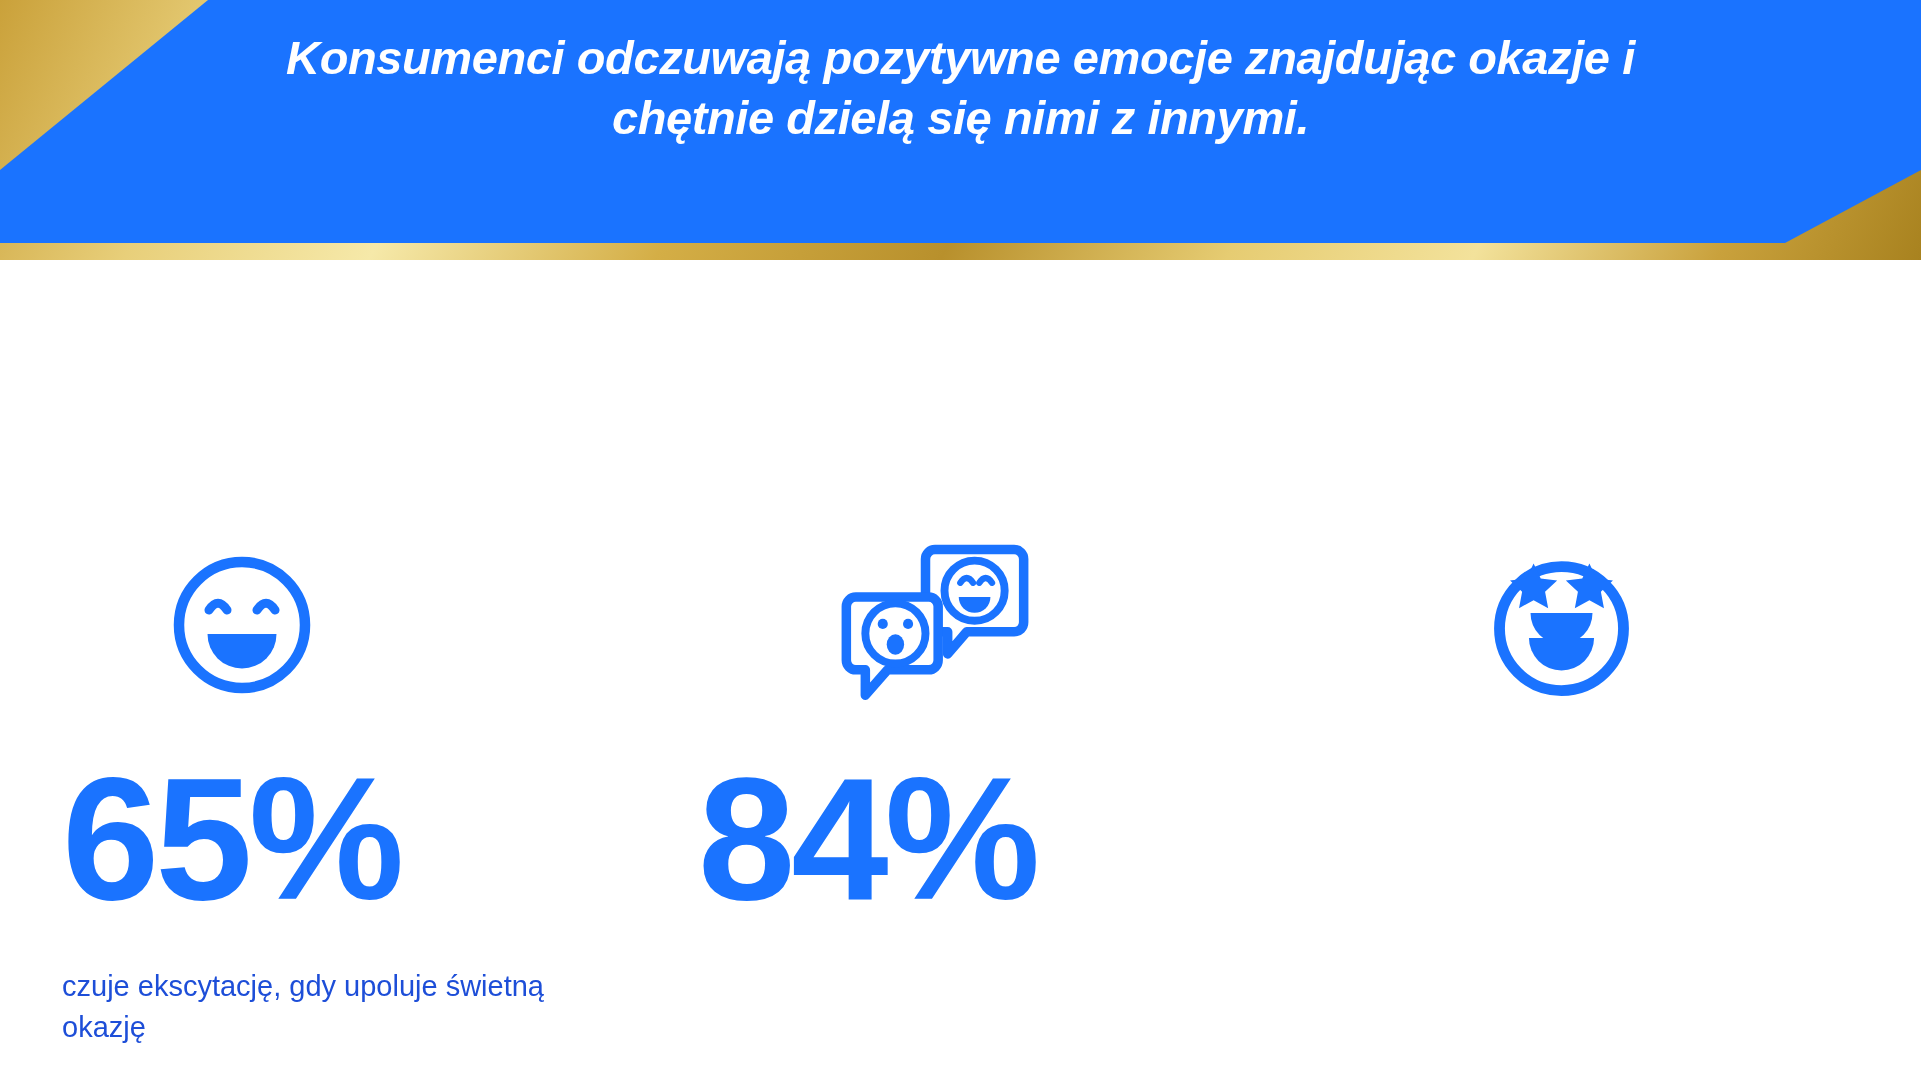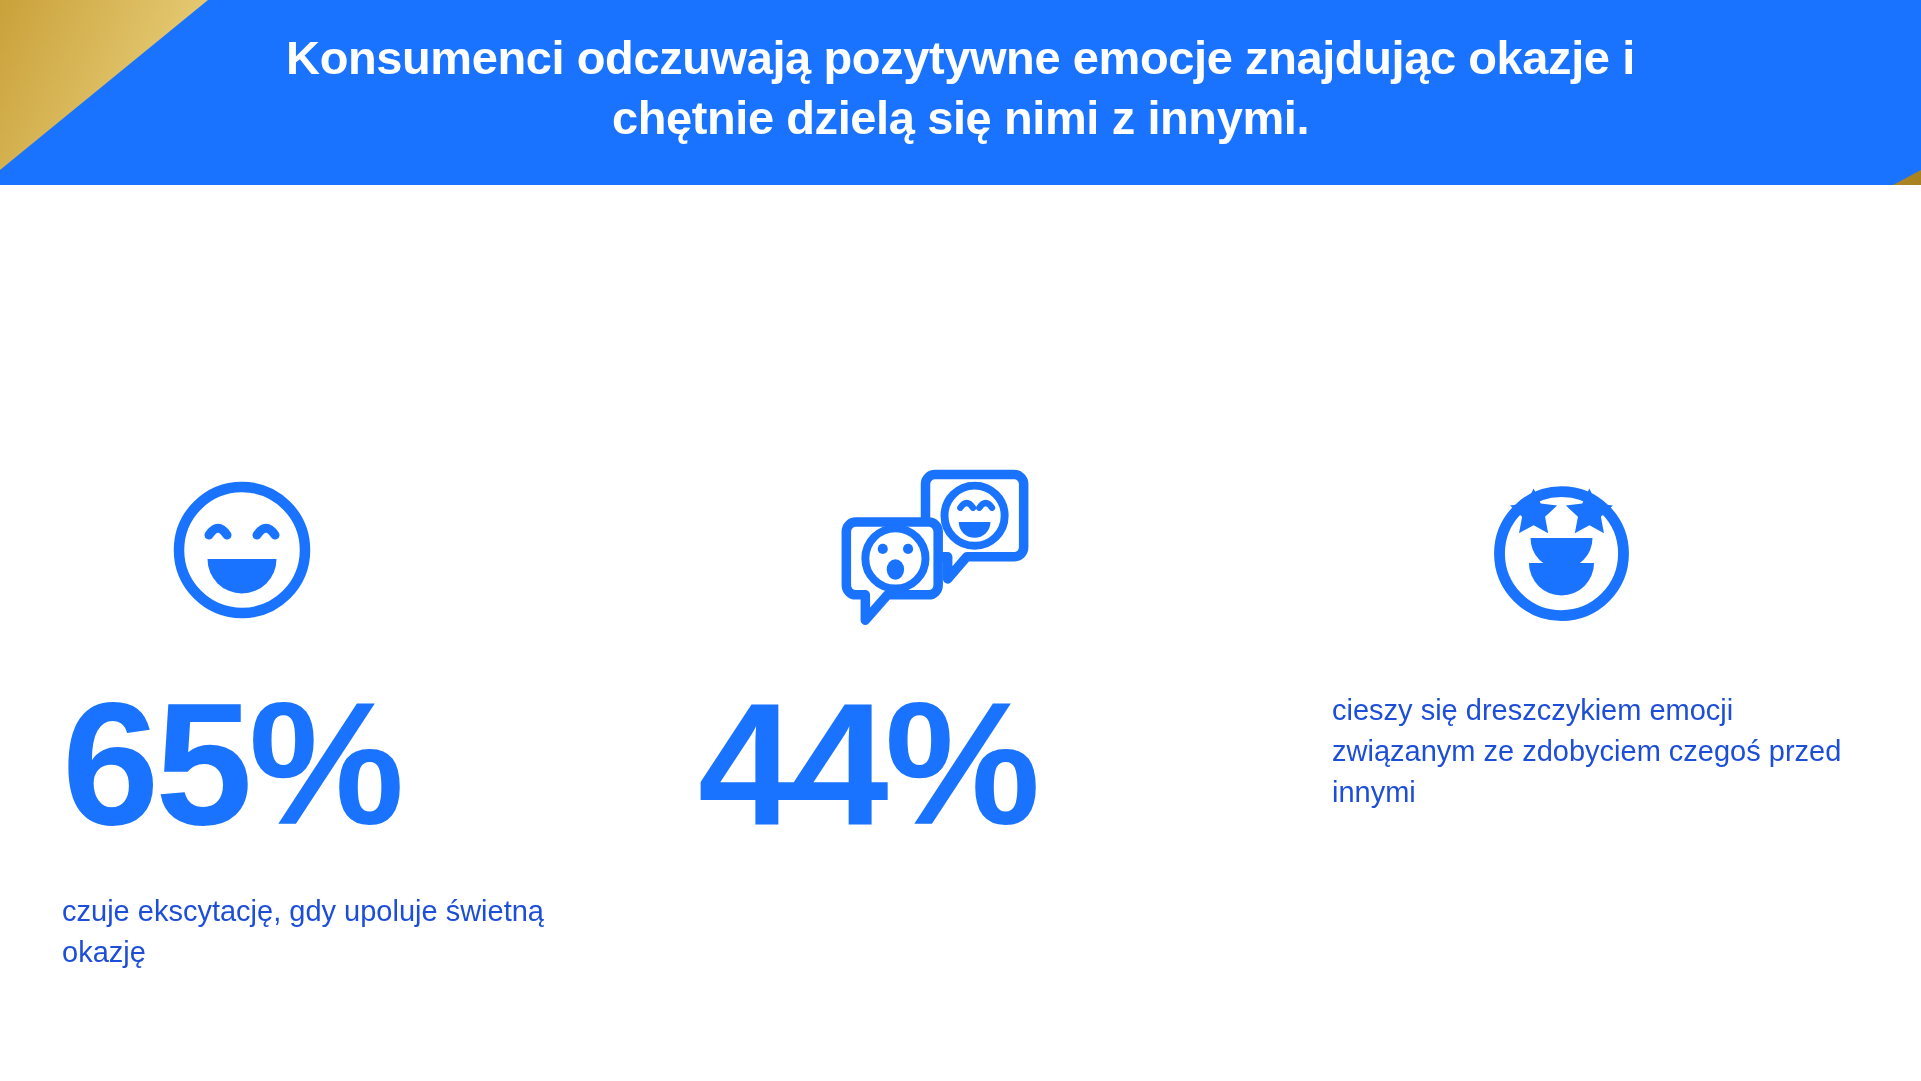--- a/index.html
+++ b/index.html
@@ -12,23 +12,24 @@
     height: 1081px;
     overflow: hidden;
     font-family: "Liberation Sans", sans-serif;
     position: relative;
   }
 
   
   .header {
     position: relative;
     width: 1921px;
-    height: 185px;
+    height: 260px;
     background: #000000;
     overflow: hidden;
+    font-style: italic;
   }
   .header-gold {
     position: absolute;
     inset: 0;
     background:
       linear-gradient(115deg,
         #caa13a 0%, #e8cf7a 12%, #f6e9a9 24%, #d4ae46 38%,
         #b8902c 52%, #e6cc72 66%, #f3e29b 78%, #c9a13c 90%, #a8821f 100%);
   }
   .header-blue {
@@ -144,31 +145,30 @@
           <path d="M88 25 q4 -6 8 0" fill="none" stroke="#1a73ff" stroke-width="4" stroke-linecap="round"></path>
           <path d="M75 34 h20 a10 10 0 0 1 -20 0 z" fill="#1a73ff"></path>
 
           <path d="M10 34 h46 a6 6 0 0 1 6 6 v34 a6 6 0 0 1 -6 6 h-26 l-14 16 v-16 h-6 a6 6 0 0 1 -6 -6 v-34 a6 6 0 0 1 6 -6 z" fill="#ffffff" stroke="#1a73ff" stroke-width="6" stroke-linejoin="round"></path>
           <circle cx="35" cy="57" r="19" fill="none" stroke="#1a73ff" stroke-width="5"></circle>
           <circle cx="27" cy="51" r="3.2" fill="#1a73ff"></circle>
           <circle cx="43" cy="51" r="3.2" fill="#1a73ff"></circle>
           <ellipse cx="35" cy="64" rx="5.5" ry="6.5" fill="#1a73ff"></ellipse>
         </svg>
       </div>
-      <div class="stat stat-2">44%</div>
+      <div class="stat stat-2">84%</div>
     </div>
 
     <div class="col col-3">
       <div class="icon-wrap c3">
         <svg width="155" height="155" viewBox="0 0 100 100" aria-hidden="true">
           <circle cx="50" cy="52" r="40" fill="none" stroke="#1a73ff" stroke-width="7"></circle>
           <path d="M30 42 h40 a20 20 0 0 1 -40 0 z" fill="#1a73ff"></path>
           <path d="M29 58 h42 a21 21 0 0 1 -42 0 z" fill="#1a73ff"></path>
           <path d="M32 10 l4.6 9.6 10.6 1.4 -7.8 7.3 2 10.5 -9.4 -5.1 -9.4 5.1 2 -10.5 -7.8 -7.3 10.6 -1.4 z" fill="#1a73ff"></path>
           <path d="M68 10 l4.6 9.6 10.6 1.4 -7.8 7.3 2 10.5 -9.4 -5.1 -9.4 5.1 2 -10.5 -7.8 -7.3 10.6 -1.4 z" fill="#1a73ff"></path>
         </svg>
       </div>
-      <div class="caption">cieszy się dreszczykiem emocji związanym ze zdobyciem czegoś przed innymi</div>
     </div>
 
   </div>
 
 </div>
 
 </body></html>

